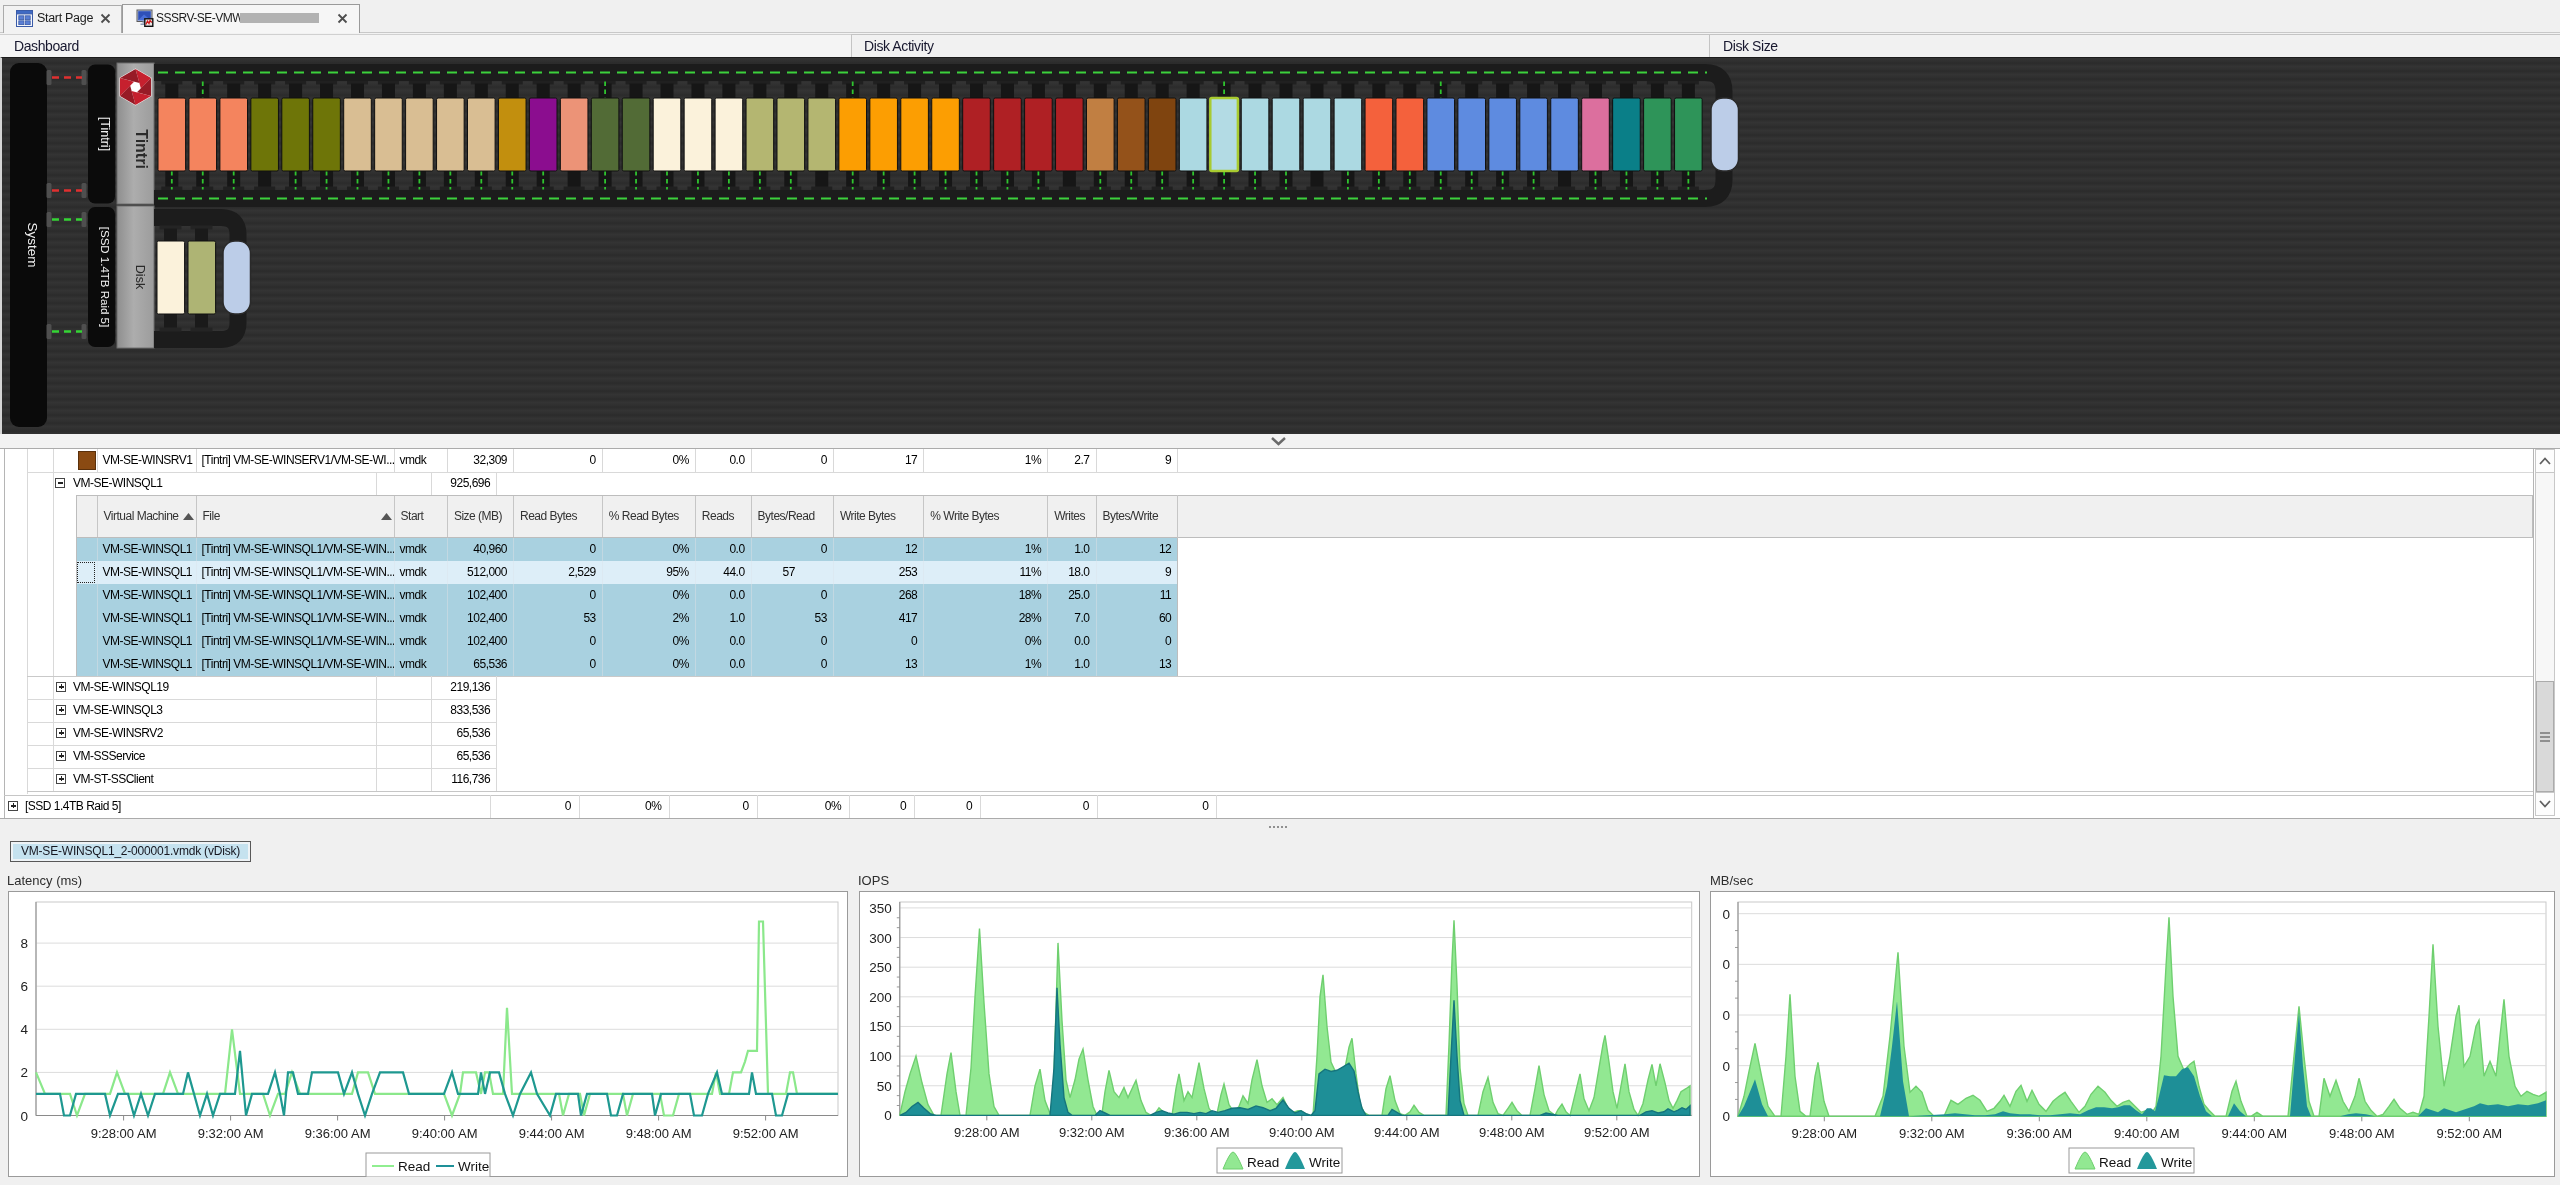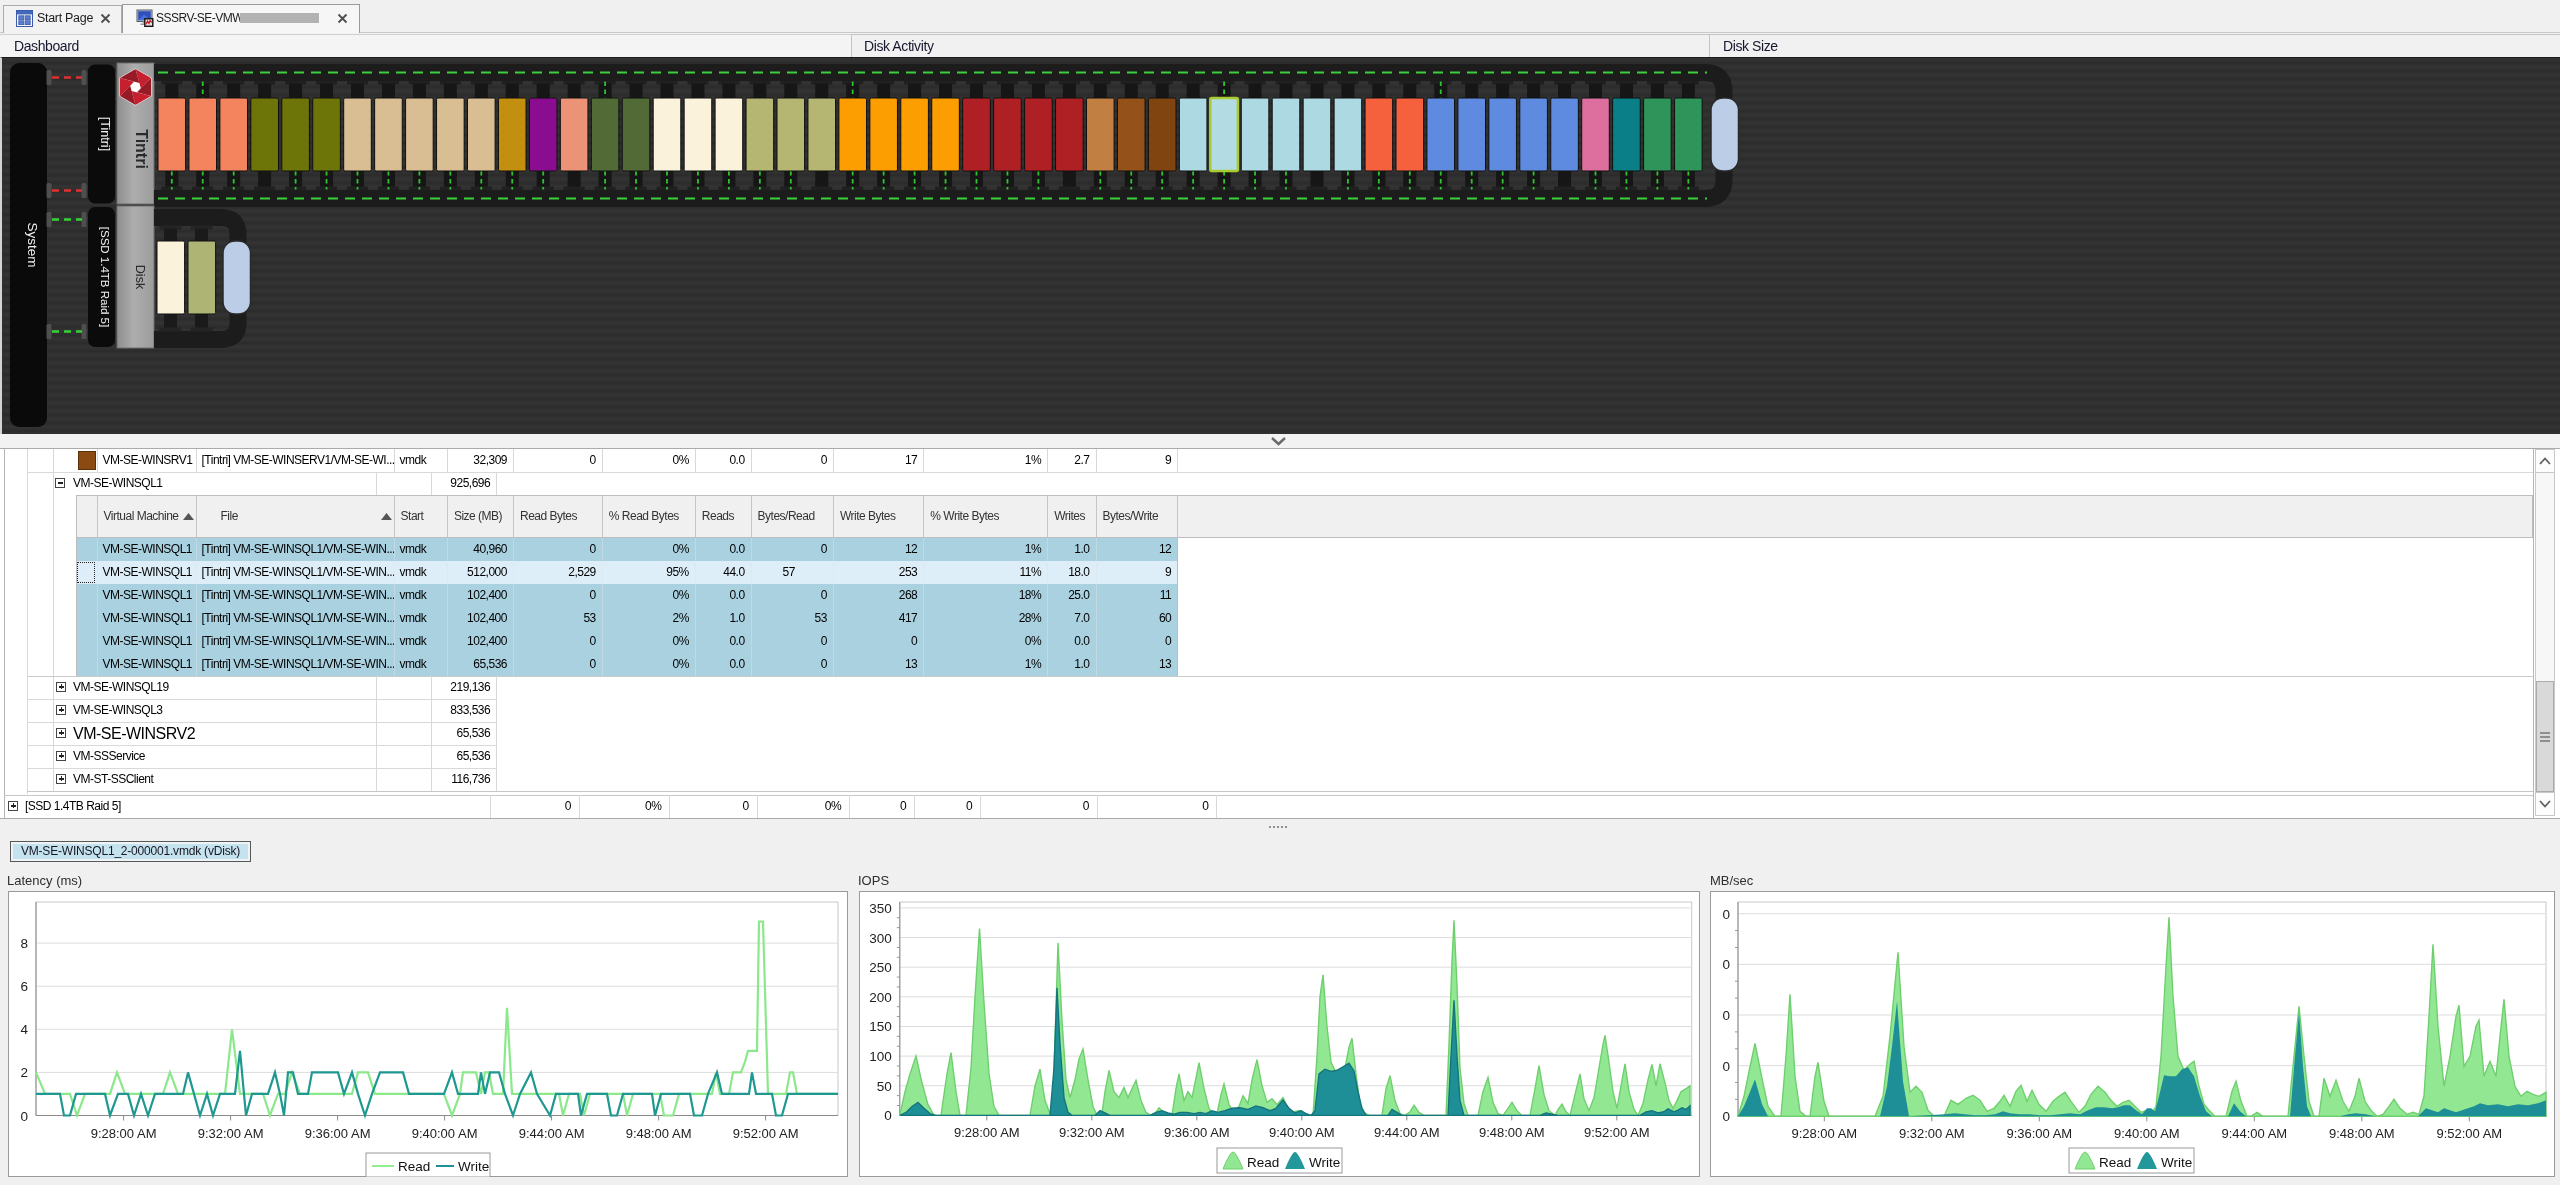--- a/index.html
+++ b/index.html
@@ -443,21 +443,21 @@
     <div class="abs" style="left:57.5px;top:482px;width:5px;height:1.5px;background:#222"></div>
 <div class="txt" style="left:66px;top:472px;width:309.8px;height:23px;line-height:23px;font-size:12px;letter-spacing:-0.5px;color:#000;overflow:hidden;padding-left:7px;">VM-SE-WINSQL1</div>
 <div class="txt" style="left:430.7px;top:472px;width:65.5px;height:23px;line-height:23px;font-size:12px;letter-spacing:-0.5px;color:#000;overflow:hidden;text-align:right;padding-right:6px;">925,696</div>
 <div class="abs" style="left:375.8px;top:472px;width:1px;height:23px;background:#d9d9d9"></div>
 <div class="abs" style="left:430.7px;top:472px;width:1px;height:23px;background:#d9d9d9"></div>
 <div class="abs" style="left:496.2px;top:472px;width:1px;height:23px;background:#d9d9d9"></div>
 <div class="abs" style="left:76px;top:495px;width:2457px;height:43.2px;background:#f0f0f0;border:1px solid #bdbdbd"></div>
 <div class="abs" style="left:1177.3px;top:495px;width:1px;height:43.2px;background:#c6c6c6"></div>
 <div class="txt" style="left:96.5px;top:495px;width:99px;height:43.2px;line-height:43.2px;font-size:12px;letter-spacing:-0.5px;color:#333;overflow:hidden;padding-left:7px;">Virtual Machine</div>
 <div class="abs" style="left:96.5px;top:496px;width:1px;height:41.2px;background:#c6c6c6"></div>
-<div class="txt" style="left:195.5px;top:495px;width:198.1px;height:43.2px;line-height:43.2px;font-size:12px;letter-spacing:-0.5px;color:#333;overflow:hidden;padding-left:7px;margin-left:18px;">File</div>
+<div class="txt" style="left:195.5px;top:495px;width:198.1px;height:43.2px;line-height:43.2px;font-size:12px;letter-spacing:-0.5px;color:#333;overflow:hidden;padding-left:7px;">File</div>
 <div class="abs" style="left:195.5px;top:496px;width:1px;height:41.2px;background:#c6c6c6"></div>
 <div class="txt" style="left:393.6px;top:495px;width:53.3px;height:43.2px;line-height:43.2px;font-size:12px;letter-spacing:-0.5px;color:#333;overflow:hidden;padding-left:7px;">Start</div>
 <div class="abs" style="left:393.6px;top:496px;width:1px;height:41.2px;background:#c6c6c6"></div>
 <div class="txt" style="left:446.9px;top:495px;width:66.1px;height:43.2px;line-height:43.2px;font-size:12px;letter-spacing:-0.5px;color:#333;overflow:hidden;padding-left:7px;">Size (MB)</div>
 <div class="abs" style="left:446.9px;top:496px;width:1px;height:41.2px;background:#c6c6c6"></div>
 <div class="txt" style="left:513px;top:495px;width:88.8px;height:43.2px;line-height:43.2px;font-size:12px;letter-spacing:-0.5px;color:#333;overflow:hidden;padding-left:7px;">Read Bytes</div>
 <div class="abs" style="left:513px;top:496px;width:1px;height:41.2px;background:#c6c6c6"></div>
 <div class="txt" style="left:601.8px;top:495px;width:93px;height:43.2px;line-height:43.2px;font-size:12px;letter-spacing:-0.5px;color:#333;overflow:hidden;padding-left:7px;">% Read Bytes</div>
 <div class="abs" style="left:601.8px;top:496px;width:1px;height:41.2px;background:#c6c6c6"></div>
 <div class="txt" style="left:694.8px;top:495px;width:55.8px;height:43.2px;line-height:43.2px;font-size:12px;letter-spacing:-0.5px;color:#333;overflow:hidden;padding-left:7px;">Reads</div>
@@ -662,21 +662,21 @@
     <div class="abs" style="left:60.5px;top:707.2px;width:1.5px;height:5px;background:#222"></div>
 <div class="txt" style="left:68px;top:699.2px;width:307.8px;height:23px;line-height:23px;font-size:12px;letter-spacing:-0.5px;color:#000;overflow:hidden;padding-left:5px;">VM-SE-WINSQL3</div>
 <div class="txt" style="left:430.7px;top:699.2px;width:65.5px;height:23px;line-height:23px;font-size:12px;letter-spacing:-0.5px;color:#000;overflow:hidden;text-align:right;padding-right:6px;">833,536</div>
 <div class="abs" style="left:375.8px;top:699.2px;width:1px;height:23px;background:#d9d9d9"></div>
 <div class="abs" style="left:430.7px;top:699.2px;width:1px;height:23px;background:#d9d9d9"></div>
 <div class="abs" style="left:496.2px;top:699.2px;width:1px;height:23px;background:#d9d9d9"></div>
 <div class="abs" style="left:27px;top:722.2px;width:469.2px;height:1px;background:#d9d9d9"></div>
 <div class="abs" style="left:56px;top:727.7px;width:10px;height:10px;background:#fff;border:1.5px solid #454545"></div>
     <div class="abs" style="left:58.5px;top:732.2px;width:5px;height:1.5px;background:#222"></div>
     <div class="abs" style="left:60.5px;top:730.2px;width:1.5px;height:5px;background:#222"></div>
-<div class="txt" style="left:68px;top:722.2px;width:307.8px;height:23px;line-height:23px;font-size:16px;letter-spacing:-0.5px;color:#000;overflow:hidden;padding-left:5px;">VM-SE-WINSRV2</div>
+<div class="txt" style="left:68px;top:722.2px;width:307.8px;height:23px;line-height:23px;font-size:12px;letter-spacing:-0.5px;color:#000;overflow:hidden;padding-left:5px;">VM-SE-WINSRV2</div>
 <div class="txt" style="left:430.7px;top:722.2px;width:65.5px;height:23px;line-height:23px;font-size:12px;letter-spacing:-0.5px;color:#000;overflow:hidden;text-align:right;padding-right:6px;">65,536</div>
 <div class="abs" style="left:375.8px;top:722.2px;width:1px;height:23px;background:#d9d9d9"></div>
 <div class="abs" style="left:430.7px;top:722.2px;width:1px;height:23px;background:#d9d9d9"></div>
 <div class="abs" style="left:496.2px;top:722.2px;width:1px;height:23px;background:#d9d9d9"></div>
 <div class="abs" style="left:27px;top:745.2px;width:469.2px;height:1px;background:#d9d9d9"></div>
 <div class="abs" style="left:56px;top:750.7px;width:10px;height:10px;background:#fff;border:1.5px solid #454545"></div>
     <div class="abs" style="left:58.5px;top:755.2px;width:5px;height:1.5px;background:#222"></div>
     <div class="abs" style="left:60.5px;top:753.2px;width:1.5px;height:5px;background:#222"></div>
 <div class="txt" style="left:68px;top:745.2px;width:307.8px;height:23px;line-height:23px;font-size:12px;letter-spacing:-0.5px;color:#000;overflow:hidden;padding-left:5px;">VM-SSService</div>
 <div class="txt" style="left:430.7px;top:745.2px;width:65.5px;height:23px;line-height:23px;font-size:12px;letter-spacing:-0.5px;color:#000;overflow:hidden;text-align:right;padding-right:6px;">65,536</div>

